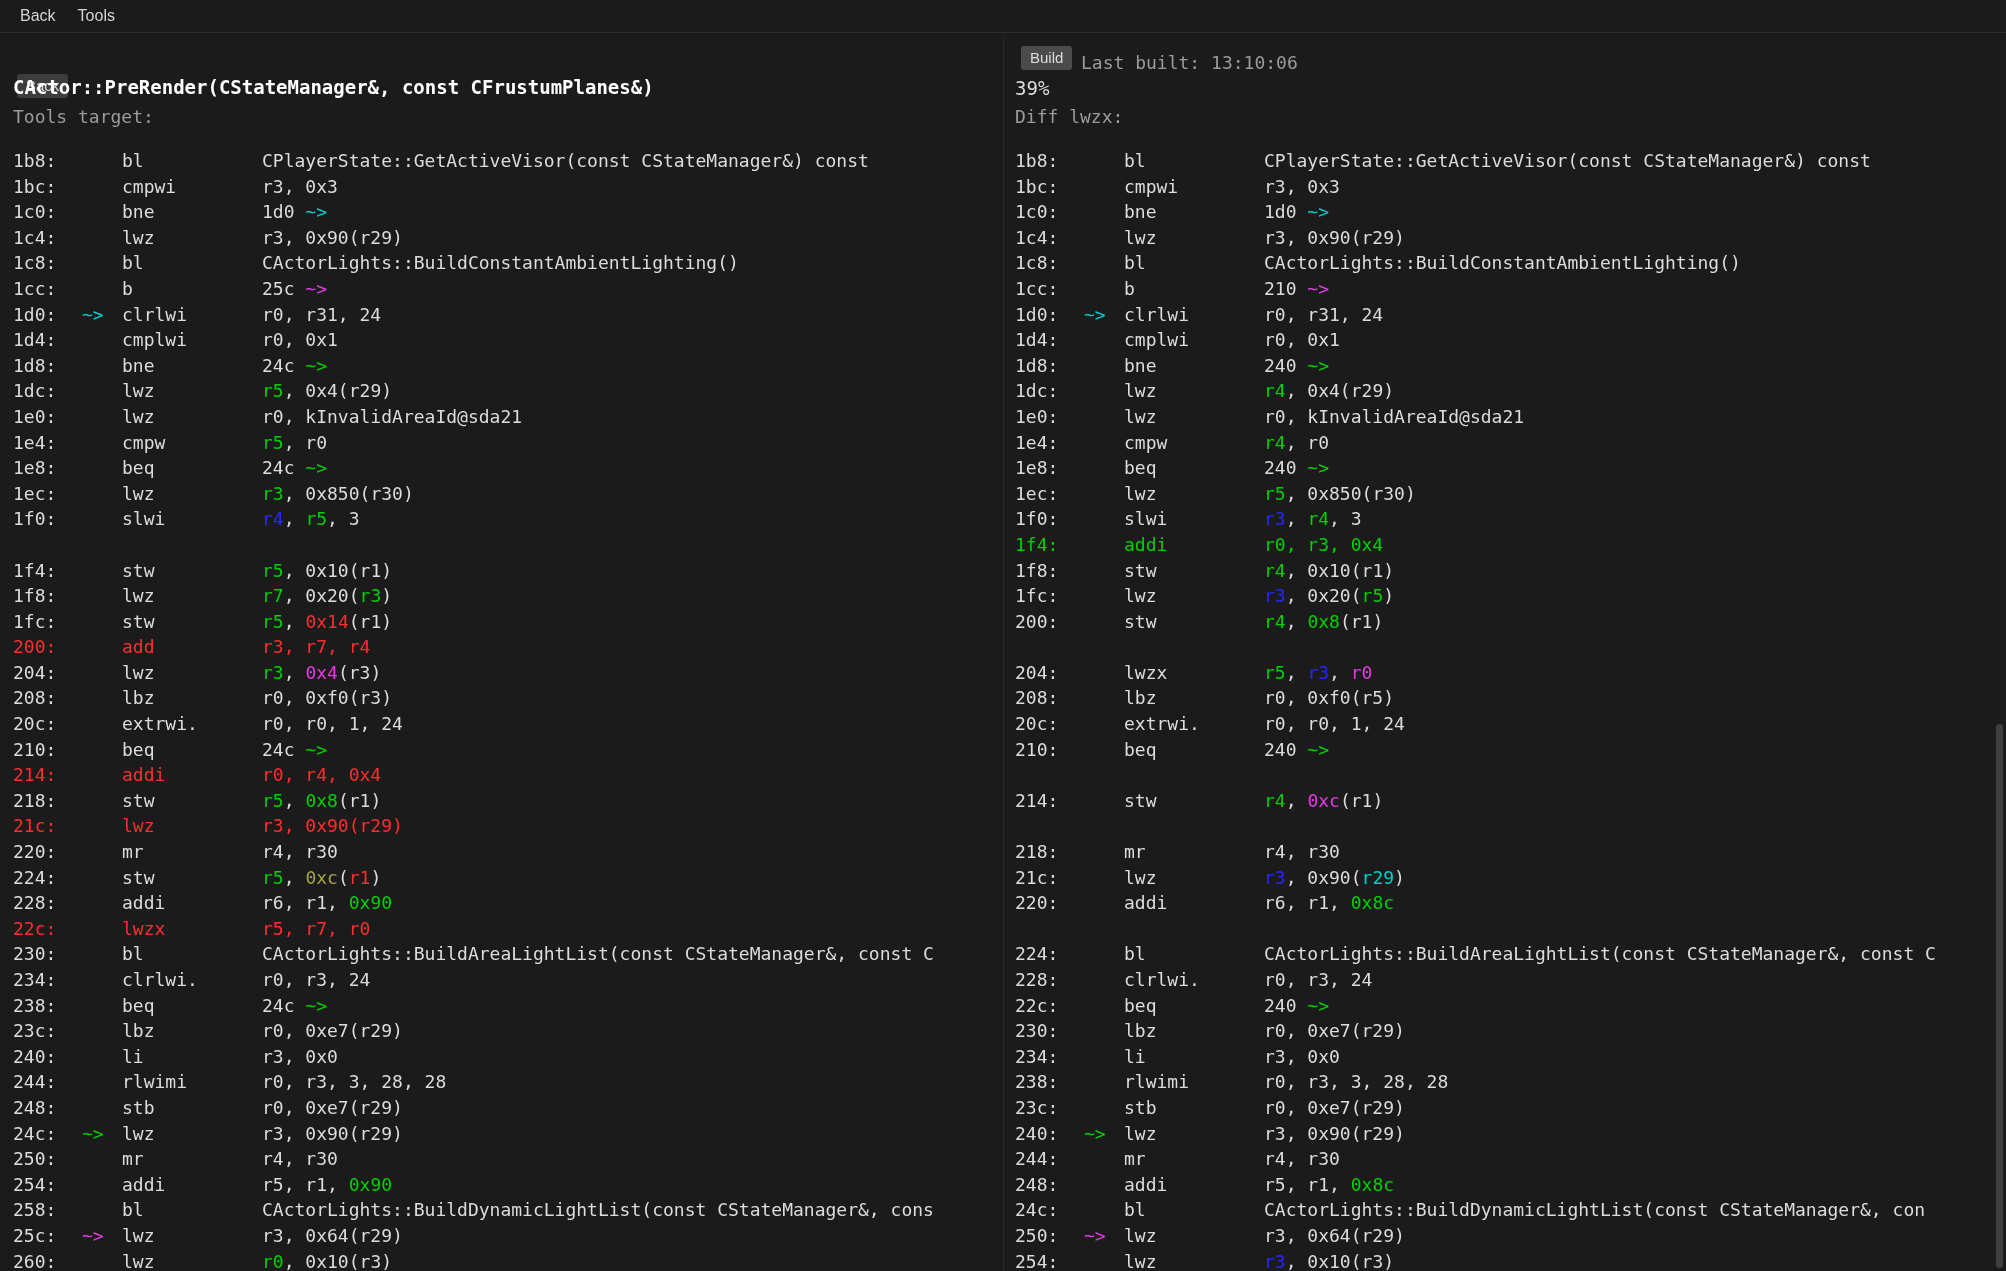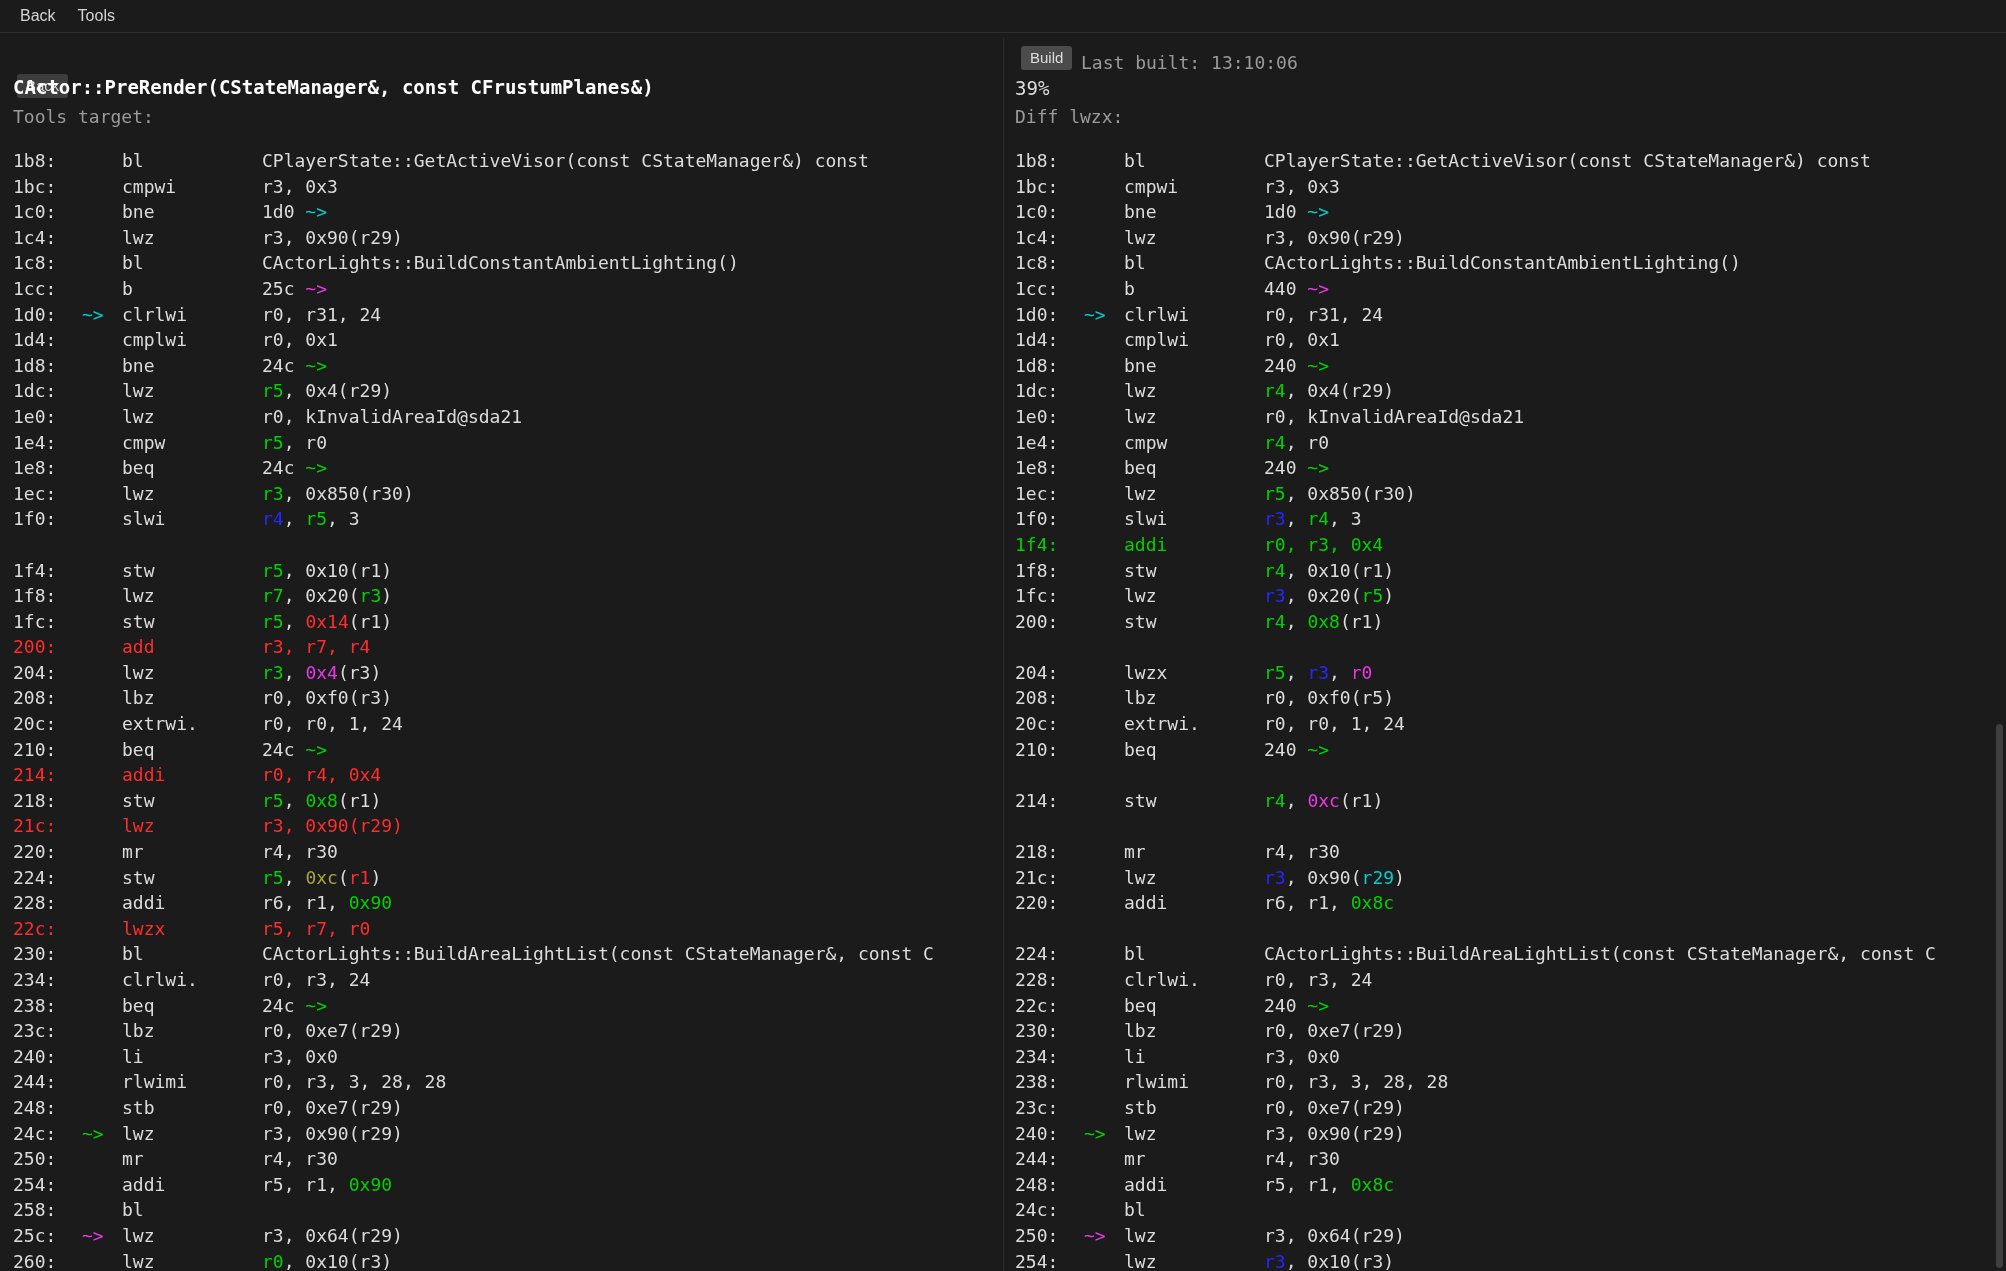--- a/index.html
+++ b/index.html
@@ -255,20 +255,21 @@
       <span class="ops"><span class="" style="color: rgb(220, 220, 220);">r4, r30</span></span>
     </div>
     <div class="row">
       <span class="a" style="color: rgb(220, 220, 220);">254:</span>
       <span class="mn" style="color: rgb(220, 220, 220);">addi</span>
       <span class="ops"><span class="" style="color: rgb(220, 220, 220);">r5, r1, </span><span class="" style="color: rgb(0, 210, 0);">0x90</span></span>
     </div>
     <div class="row">
       <span class="a" style="color: rgb(220, 220, 220);">258:</span>
       <span class="mn" style="color: rgb(220, 220, 220);">bl</span>
+      <span class="ops"><span class="" style="color: rgb(220, 220, 220);">CActorLights::BuildDynamicLightList(const CStateManager&amp;, cons</span></span>
     </div>
     <div class="row">
       <span class="a" style="color: rgb(220, 220, 220);">25c:</span>
       <span class="ar" style="color: rgb(232, 56, 232);">~&gt;</span>
       <span class="mn" style="color: rgb(220, 220, 220);">lwz</span>
       <span class="ops"><span class="" style="color: rgb(220, 220, 220);">r3, 0x64(r29)</span></span>
     </div>
     <div class="row">
       <span class="a" style="color: rgb(220, 220, 220);">260:</span>
       <span class="mn" style="color: rgb(220, 220, 220);">lwz</span>
@@ -297,21 +298,21 @@
       <span class="ops"><span class="" style="color: rgb(220, 220, 220);">r3, 0x90(r29)</span></span>
     </div>
     <div class="row">
       <span class="a" style="color: rgb(220, 220, 220);">1c8:</span>
       <span class="mn" style="color: rgb(220, 220, 220);">bl</span>
       <span class="ops"><span class="" style="color: rgb(220, 220, 220);">CActorLights::BuildConstantAmbientLighting()</span></span>
     </div>
     <div class="row">
       <span class="a" style="color: rgb(220, 220, 220);">1cc:</span>
       <span class="mn" style="color: rgb(220, 220, 220);">b</span>
-      <span class="ops"><span class="" style="color: rgb(220, 220, 220);">440 </span><span class="" style="color: rgb(232, 56, 232);">~&gt;</span></span>
+      <span class="ops"><span class="" style="color: rgb(220, 220, 220);">210 </span><span class="" style="color: rgb(232, 56, 232);">~&gt;</span></span>
     </div>
     <div class="row">
       <span class="a" style="color: rgb(220, 220, 220);">1d0:</span>
       <span class="ar" style="color: rgb(0, 207, 207);">~&gt;</span>
       <span class="mn" style="color: rgb(220, 220, 220);">clrlwi</span>
       <span class="ops"><span class="" style="color: rgb(220, 220, 220);">r0, r31, 24</span></span>
     </div>
     <div class="row">
       <span class="a" style="color: rgb(220, 220, 220);">1d4:</span>
       <span class="mn" style="color: rgb(220, 220, 220);">cmplwi</span>
@@ -463,20 +464,21 @@
       <span class="ops"><span class="" style="color: rgb(220, 220, 220);">r4, r30</span></span>
     </div>
     <div class="row">
       <span class="a" style="color: rgb(220, 220, 220);">248:</span>
       <span class="mn" style="color: rgb(220, 220, 220);">addi</span>
       <span class="ops"><span class="" style="color: rgb(220, 220, 220);">r5, r1, </span><span class="" style="color: rgb(0, 210, 0);">0x8c</span></span>
     </div>
     <div class="row">
       <span class="a" style="color: rgb(220, 220, 220);">24c:</span>
       <span class="mn" style="color: rgb(220, 220, 220);">bl</span>
+      <span class="ops"><span class="" style="color: rgb(220, 220, 220);">CActorLights::BuildDynamicLightList(const CStateManager&amp;, con</span></span>
     </div>
     <div class="row">
       <span class="a" style="color: rgb(220, 220, 220);">250:</span>
       <span class="ar" style="color: rgb(232, 56, 232);">~&gt;</span>
       <span class="mn" style="color: rgb(220, 220, 220);">lwz</span>
       <span class="ops"><span class="" style="color: rgb(220, 220, 220);">r3, 0x64(r29)</span></span>
     </div>
     <div class="row">
       <span class="a" style="color: rgb(220, 220, 220);">254:</span>
       <span class="mn" style="color: rgb(220, 220, 220);">lwz</span>

